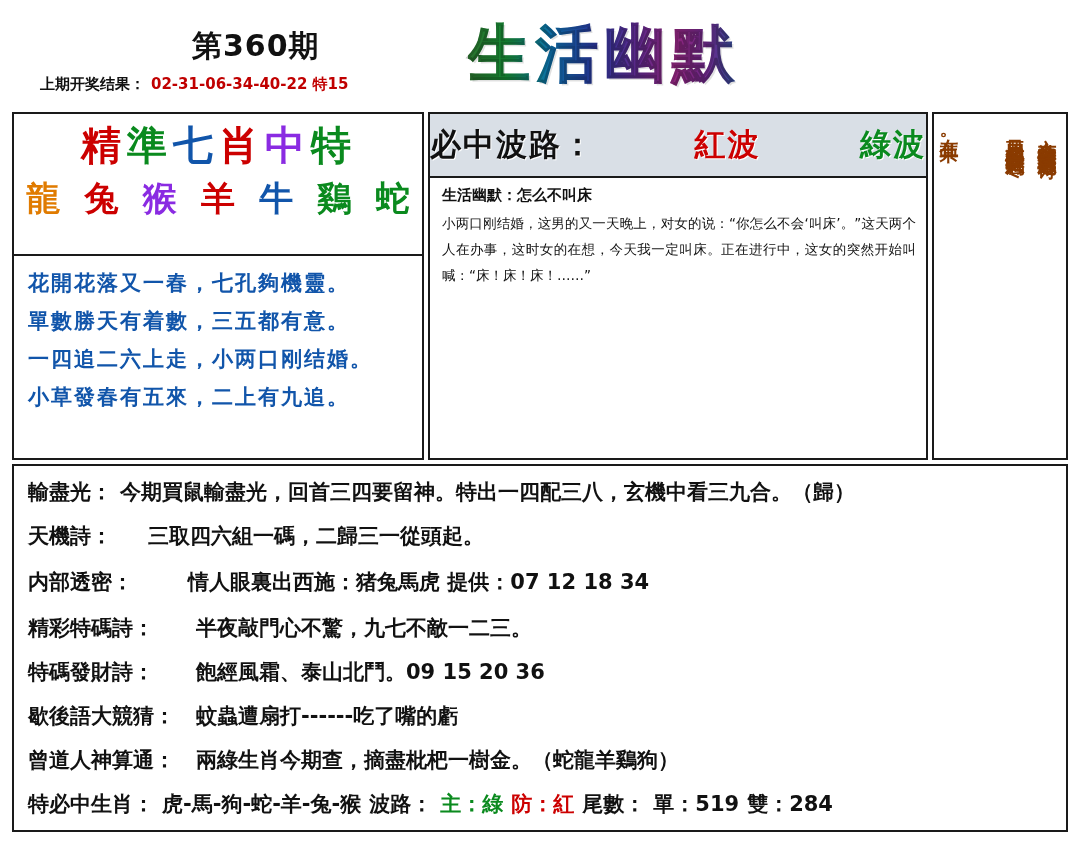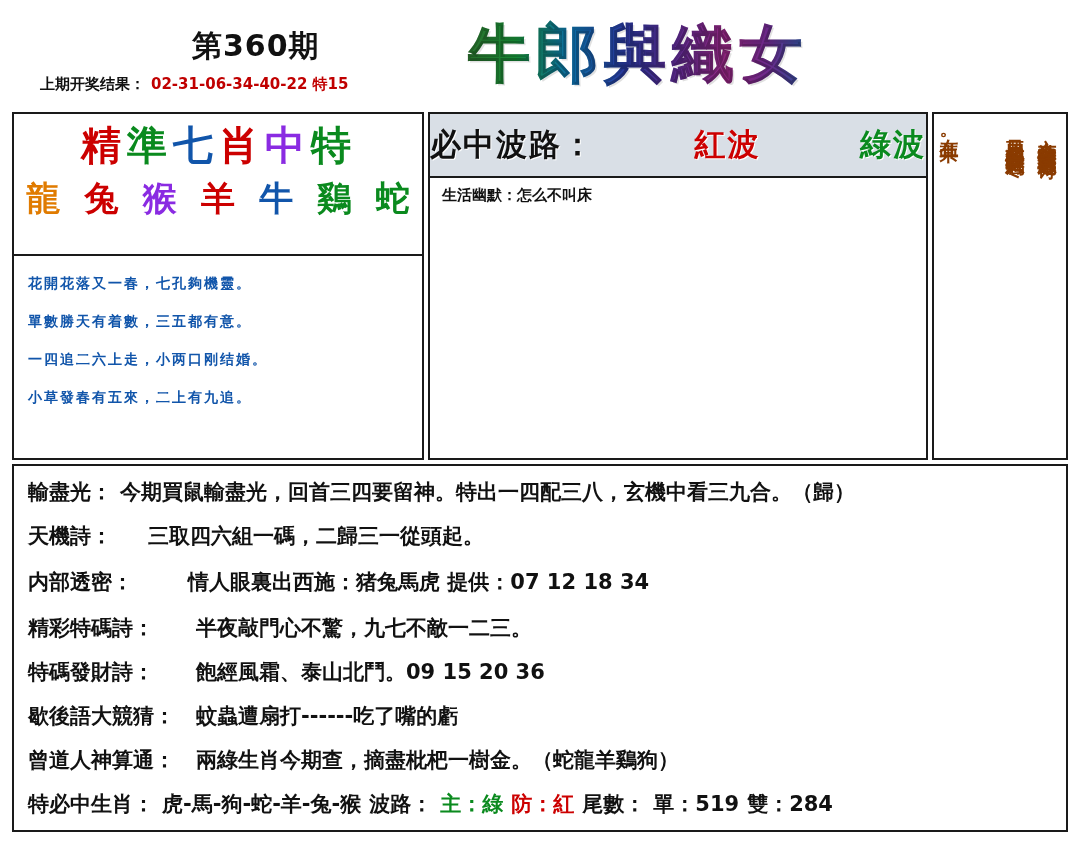--- a/index.html
+++ b/index.html
@@ -49,21 +49,21 @@
   }
   .title7 span{padding:0 1px;}
   .zodiacs{
     position:absolute;left:0;top:62px;width:100%;
     display:flex;justify-content:space-around;align-items:center;
     font-size:34px;font-weight:bold;
   }
   .hr-left{position:absolute;left:0;top:140px;width:100%;height:2px;background:#1a1a1a;}
   .poem-left{
     position:absolute;left:14px;top:150px;width:384px;
-    font-size:14px;line-height:38px;color:#1155aa;font-weight:bold;
+    font-size:21px;line-height:38px;color:#1155aa;font-weight:bold;
     letter-spacing:2px;
   }
   .poem-left div{white-space:nowrap;}
 
   
   #midBox{left:428px;top:112px;width:500px;height:348px;}
   .wave-title{
     position:absolute;left:0;top:0;width:100%;height:62px;
     background:#d9dfe6;
     border-bottom:2px solid #1a1a1a;
@@ -126,21 +126,21 @@
 <body>
 
 <div class="page">
 
   <div class="issue">第360期</div>
 
   <div class="lastresult">
     <span>上期开奖结果：</span><span class="nums">02-31-06-34-40-22  特15</span>
   </div>
 
-  <div class="masthead">牛郎與織女</div>
+  <div class="masthead">生活幽默</div>
 
   <div class="box" id="leftBox">
     <div class="title7">
       <span style="color: rgb(204, 0, 0);">精</span><span style="color: rgb(10, 138, 30);">準</span><span style="color: rgb(17, 85, 170);">七</span><span style="color: rgb(204, 0, 0);">肖</span><span style="color: rgb(138, 43, 226);">中</span><span style="color: rgb(10, 138, 30);">特</span>
     </div>
 
     <div class="zodiacs">
       <span style="color: rgb(224, 123, 0);">龍</span>
       <span style="color: rgb(204, 0, 0);">兔</span>
       <span style="color: rgb(138, 43, 226);">猴</span>
@@ -160,20 +160,21 @@
     </div>
   </div>
 
   <div class="box" id="midBox">
     <div class="wave-title">
       <span class="lbl">必中波路：</span>
       <span class="red">紅波</span>
       <span class="green">綠波</span>
     </div>
     <div class="joke-title">生活幽默：怎么不叫床</div>
+    <div class="joke-body">小两口刚结婚，这男的又一天晚上，对女的说：“你怎么不会‘叫床’。”这天两个人在办事，这时女的在想，今天我一定叫床。正在进行中，这女的突然开始叫喊：“床！床！床！……”</div>
   </div>
 
   <div class="box" id="rightBox">
     <div class="vtext" id="vt1">六合神童特別奉獻透码诗</div>
     <div class="vtext" id="vt2">只要用心解開诗意特码尽</div>
     <div class="vtext" id="vt4">在其中。</div>
   </div>
 
   <div class="box" id="bottomBox">
 

